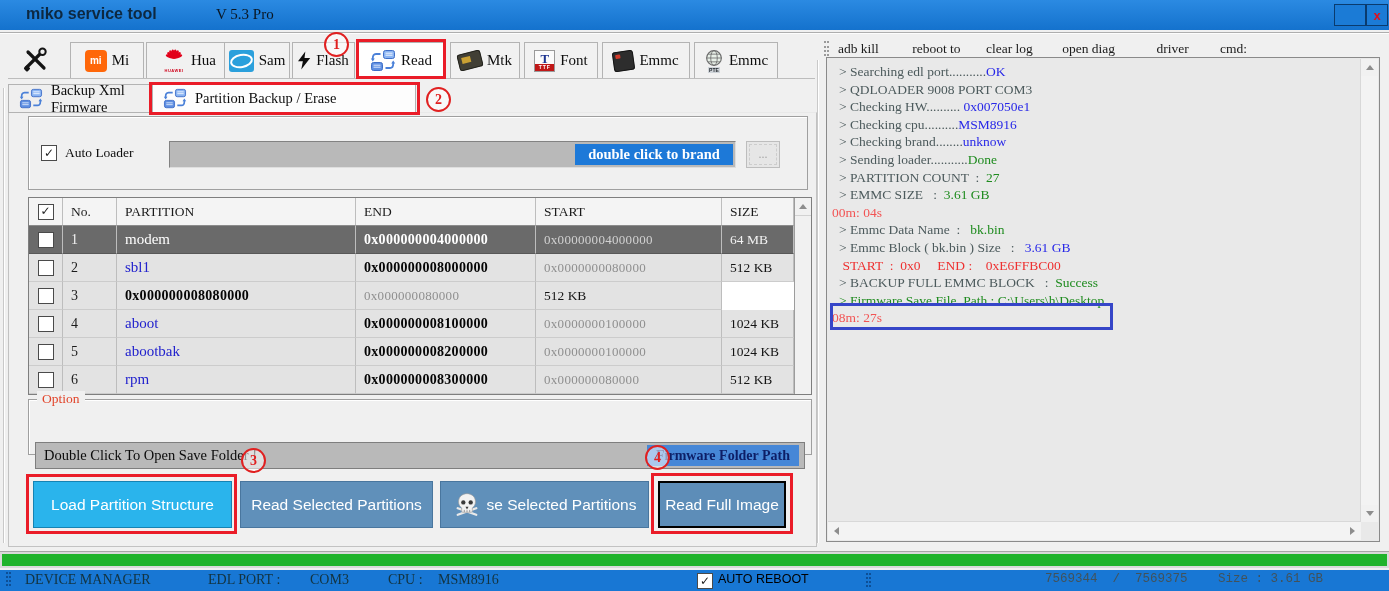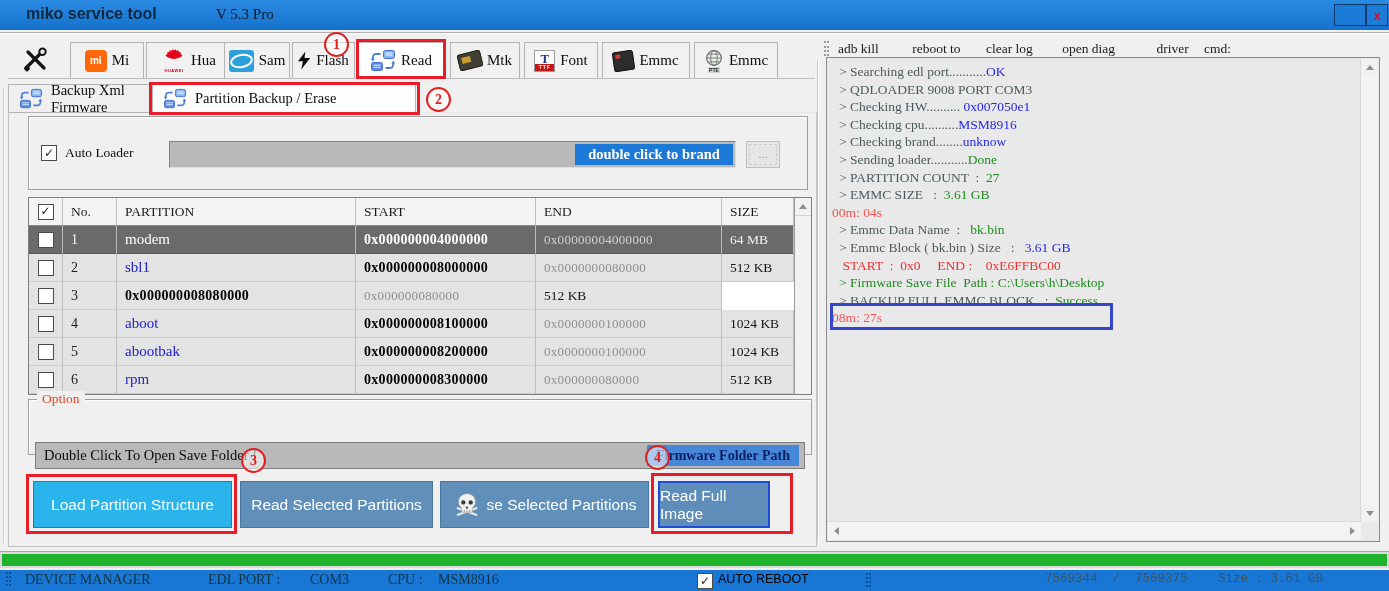--- a/index.html
+++ b/index.html
@@ -93,21 +93,21 @@
   .save-txt{padding-left:8px;font-size:14.5px;color:#0a0a0a}
   .path-chip{position:absolute;right:5px;top:2px;bottom:2px;width:152px;background:#4687d7;color:#0d1e66;
              font-weight:700;font-size:14px;display:flex;align-items:center;justify-content:center}
 
   
   .btn{position:absolute;top:481px;height:47px;box-sizing:border-box;display:flex;align-items:center;justify-content:center;gap:6px;
        font-family:"Liberation Sans",sans-serif;font-size:15.5px;color:#fff;cursor:default}
   .b-load{left:33px;width:199px;background:#2ab4ec;border:1px solid #1583b3}
   .b-readsel{left:240px;width:193px;background:#6090ba;border:1px solid #49769e}
   .b-erase{left:440px;width:209px;background:#6090ba;border:1px solid #49769e}
-  .b-full{left:658px;width:112px;background:#5d8db8;border:2px solid #1d4ed8}
+  .b-full{left:658px;width:128px;background:#5d8db8;border:2px solid #000000}
 
   
   .rbox{position:absolute;border:3px solid #ea1c28;box-sizing:border-box}
   .bbox{position:absolute;border:3px solid #3646c8;box-sizing:border-box}
   .anum{position:absolute;width:21px;height:21px;border:2px solid #e02020;border-radius:50%;color:#e02020;
         font-weight:700;font-size:14px;display:flex;align-items:center;justify-content:center;background:rgba(255,255,255,.55)}
 
   
   .grip-v{border-left:2px dotted #9a9a9a;border-right:2px dotted #9a9a9a;width:1px}
   .menu{left:838px;top:41px;font-size:13.5px;color:#1b1b1b;white-space:nowrap}
@@ -292,22 +292,22 @@
 </div>
 
 <div class="abs ptable">
   <div class="rows">
     <div class="trow hdr">
       <div class="tc cbc">
           <span class="cb on"></span>
         </div>
       <div class="tc">No.</div>
       <div class="tc">PARTITION</div>
+      <div class="tc">END</div>
       <div class="tc">START</div>
-      <div class="tc">END</div>
       <div class="tc">SIZE</div>
     </div>
     <div class="trow sel">
       <div class="tc cbc">
           <span class="cb"></span>
         </div>
       <div class="tc col-no">1</div>
       <div class="tc col-p">modem</div>
       <div class="tc col-s">0x000000004000000</div>
       <div class="tc col-e">0x00000004000000</div>
@@ -395,40 +395,40 @@
 <div class="btn b-full">
   <span>Read Full Image</span>
 </div>
 
 <div class="abs grip-v" style="left:824px;top:41px;height:15px"></div>
 <div class="abs menu">
   <span style="margin-right:30px">adb kill</span>
   <span style="margin-right:22px">reboot to</span>
   <span style="margin-right:26px">clear log</span>
   <span style="margin-right:38px">open diag</span>
-  <span style="margin-right:12px">driver</span>
+  <span style="margin-right:28px">driver</span>
   <span>cmd:</span>
 </div>
 
 <div class="abs logbox">
   <div class="logc">
     <div class="lg"><span class="lp">&gt; Searching edl port...........</span><span class="lv-blue">OK</span></div>
     <div class="lg"><span class="lp">&gt; QDLOADER 9008 PORT COM3</span></div>
     <div class="lg"><span class="lp">&gt; Checking HW.......... </span><span class="lv-blue">0x007050e1</span></div>
     <div class="lg"><span class="lp">&gt; Checking cpu..........</span><span class="lv-blue">MSM8916</span></div>
     <div class="lg"><span class="lp">&gt; Checking brand........</span><span class="lv-blue">unknow</span></div>
     <div class="lg"><span class="lp">&gt; Sending loader...........</span><span class="lv-green">Done</span></div>
     <div class="lg"><span class="lp">&gt; PARTITION COUNT  :  </span><span class="lv-green">27</span></div>
     <div class="lg"><span class="lp">&gt; EMMC SIZE   :  </span><span class="lv-green">3.61 GB</span></div>
     <div class="lg t"><span class="lp-red">00m: 04s</span></div>
     <div class="lg"><span class="lp">&gt; Emmc Data Name  :   </span><span class="lv-green">bk.bin</span></div>
     <div class="lg"><span class="lp">&gt; Emmc Block ( bk.bin ) Size   :   </span><span class="lv-blue">3.61 GB</span></div>
     <div class="lg"><span class="lp-red2"> START  :  0x0     END :    0xE6FFBC00</span></div>
+    <div class="lg"><span class="lp">&gt; BACKUP FULL EMMC BLOCK   :  </span><span class="lv-green">Success</span></div>
     <div class="lg"><span class="lp-green">&gt; Firmware Save File  Path : C:\Users\h\Desktop</span></div>
-    <div class="lg"><span class="lp">&gt; BACKUP FULL EMMC BLOCK   :  </span><span class="lv-green">Success</span></div>
     <div class="lg t"><span class="lp-red">08m: 27s</span></div>
   </div>
   <div class="log-vscroll">
     <div class="sbtn" style="top:0">
         <span class="tri-up"></span>
       </div>
     <div class="sbtn" style="bottom:0">
         <span class="tri-dn"></span>
       </div>
   </div>

